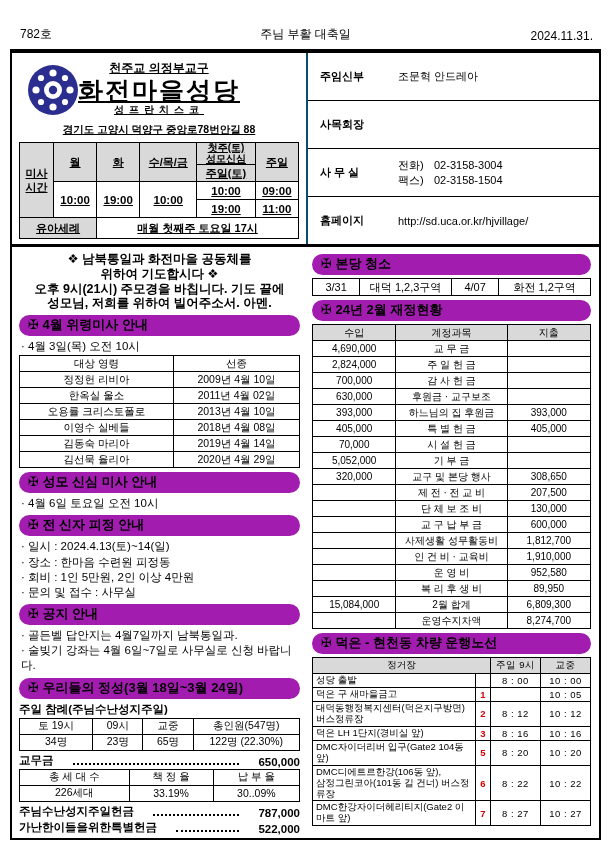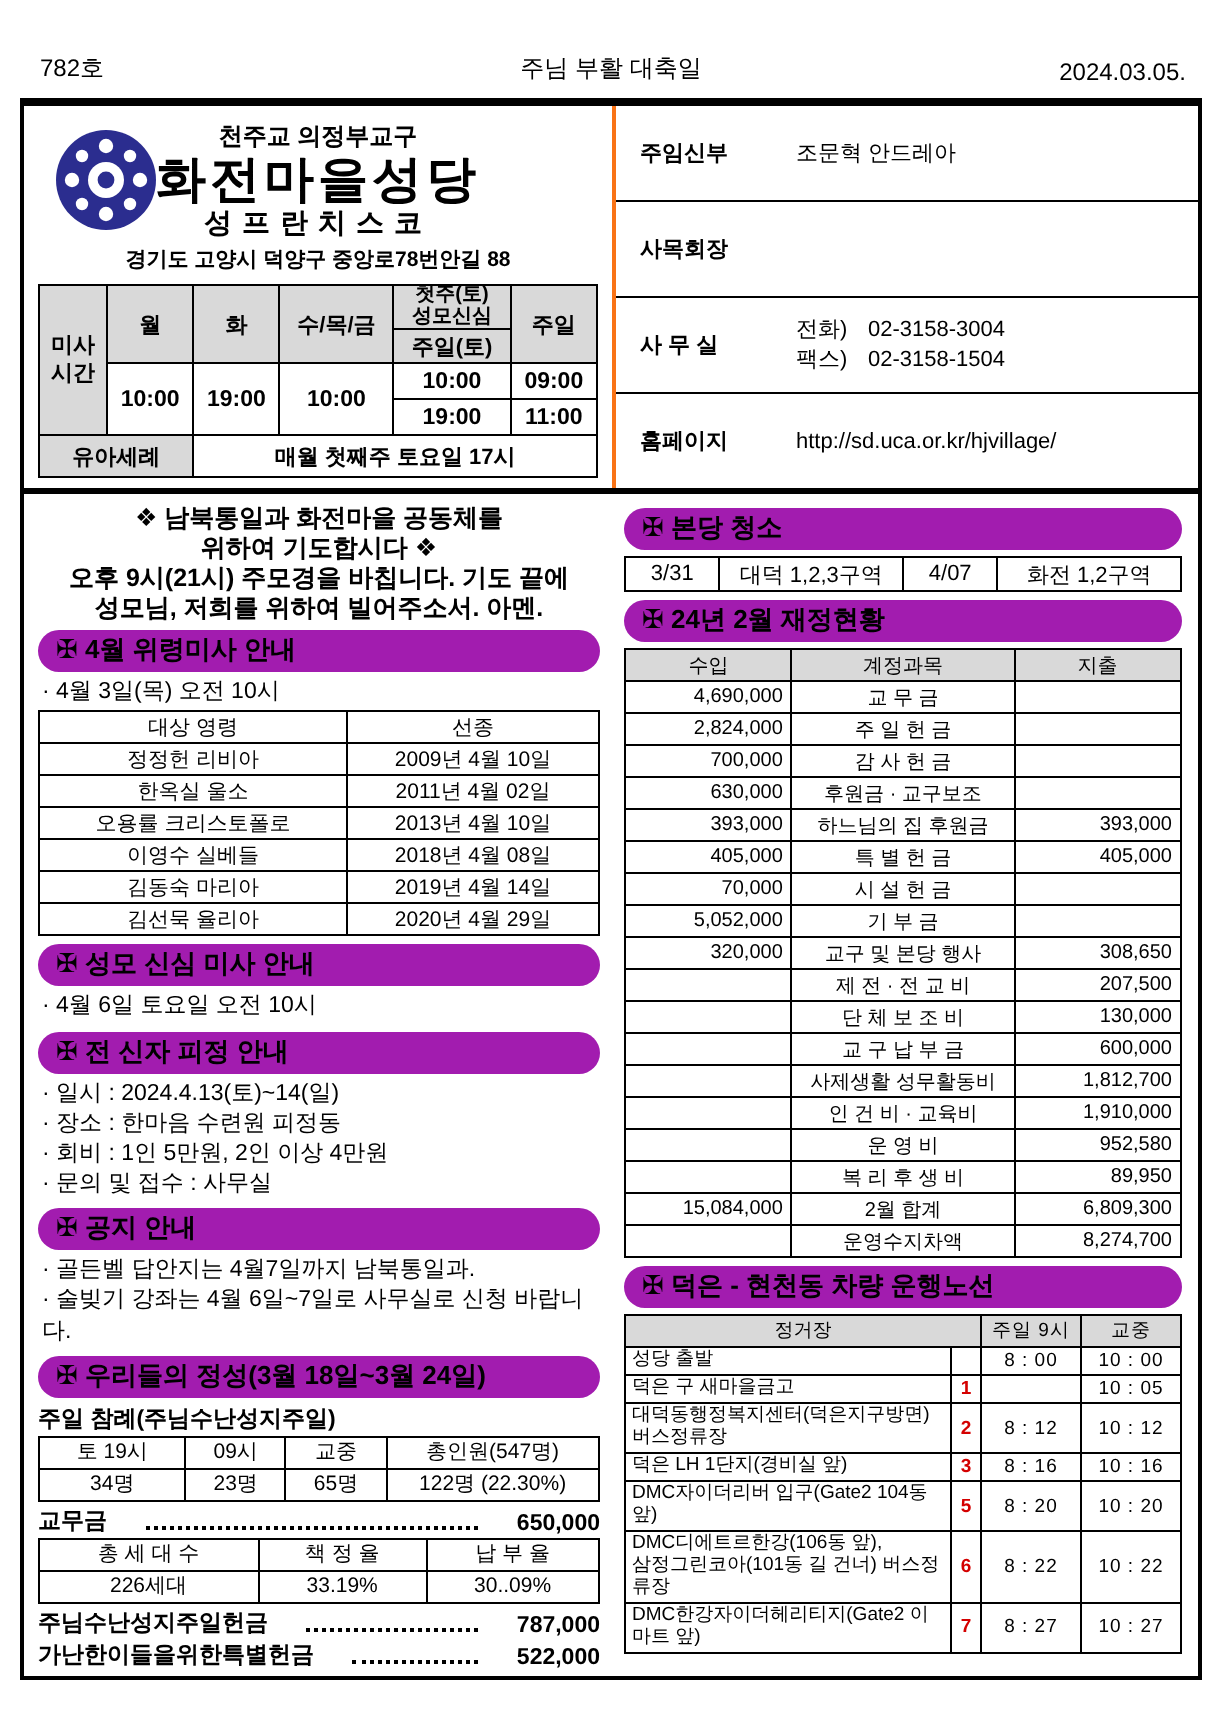--- a/index.html
+++ b/index.html
@@ -11,26 +11,26 @@
   }
   
   .masthead { display:flex; justify-content:space-between; align-items:flex-end;
     padding:26px 18px 6px 20px; font-size:12px; }
   .masthead .mid { position:absolute; left:0; right:0; text-align:center; }
   .masthead { position:relative; }
   
   .sheet { margin:0 10px; border:2px solid #000; border-top:4px solid #000; background:#fff; }
   
   .top { display:flex; border-bottom:3px solid #000; }
-  .top-left { width:296px; border-right:2px solid #f97316; padding:4px 7px 5px; }
+  .top-left { width:296px; border-right:2px solid #0c4a6e; padding:4px 7px 5px;text-decoration:underline; }
   .brand { position:relative; text-align:center; padding-top:3px; min-height:64px; }
   .logo { position:absolute; left:8px; top:7px; width:52px; height:52px; }
   .diocese { font-size:12px; font-weight:bold; }
   .church-name { font-size:25px; font-weight:bold; letter-spacing:2px; line-height:1.05; }
-  .patron { font-size:14px; font-weight:bold; letter-spacing:5px; }
+  .patron { font-size:10px; font-weight:bold; letter-spacing:5px; }
   .address { text-align:center; font-size:10.5px; font-weight:bold; margin-top:2px; }
   table.mass { width:100%; border-collapse:collapse; margin-top:5px;
     font-size:11px; font-weight:bold; text-align:center; }
   table.mass td { border:1.4px solid #000; padding:0; }
   .gray { background:#d9d9d9; }
   table.mass .lbl { width:34px; line-height:1.3; }
   table.mass .hdr { height:17px; }
   table.mass .tcell { height:18px; font-size:11.5px; }
   table.mass .sat-top { font-size:10px; line-height:1.05; }
   table.mass .bap { height:21px; }
@@ -53,34 +53,34 @@
   table.grid { width:100%; border-collapse:collapse; text-align:center; }
   table.grid td, table.grid th { border:1.2px solid #000; padding:0.5px 3px; font-weight:normal; }
   table.mem { font-size:10.5px; margin:1px 0 2px; }
   table.att { font-size:10.5px; margin:1px 0 2px; }
   table.hh  { font-size:10.5px; margin:1px 0 2px; }
   .leader { display:flex; align-items:flex-end; font-weight:bold; font-size:11.5px; margin:1px 0;gap:16px; }
   .leader .dots { flex:1; border-bottom:2px dotted #000; margin:0 3px 3px; }
   table.clean { font-size:11px; margin:1px 0 2px; }
   table.fin { font-size:10px; margin:1px 0 2px; }
   table.fin td { padding:0.5px 4px; height:13.5px; }
-  table.fin .num { text-align:right; width:86px; }
+  table.fin .num { width:86px; }
   table.bus { font-size:9.5px; margin:1px 0 2px; }
   table.bus td { padding:1px 3px; }
   table.bus .stop { text-align:left; line-height:1.15; }
   table.bus .rn { color:#d40000; font-weight:bold; width:15px; padding:1px 1px; }
   table.bus .tm { width:50px; letter-spacing:0.5px; }
 </style>
 </head>
 <body>
 
 <div class="masthead">
   <span>782호</span>
   <span class="mid">주님 부활 대축일</span>
-  <span>2024.03.05.</span>
+  <span>2024.11.31.</span>
 </div>
 
 <div class="sheet">
 
   <div class="top">
     <div class="top-left">
       <div class="brand">
         <svg class="logo" viewBox="0 0 52 52">
           <circle cx="26" cy="26" r="25" fill="#2b2d8f"></circle>
           <circle cx="26" cy="26" r="9" fill="#fff"></circle>

